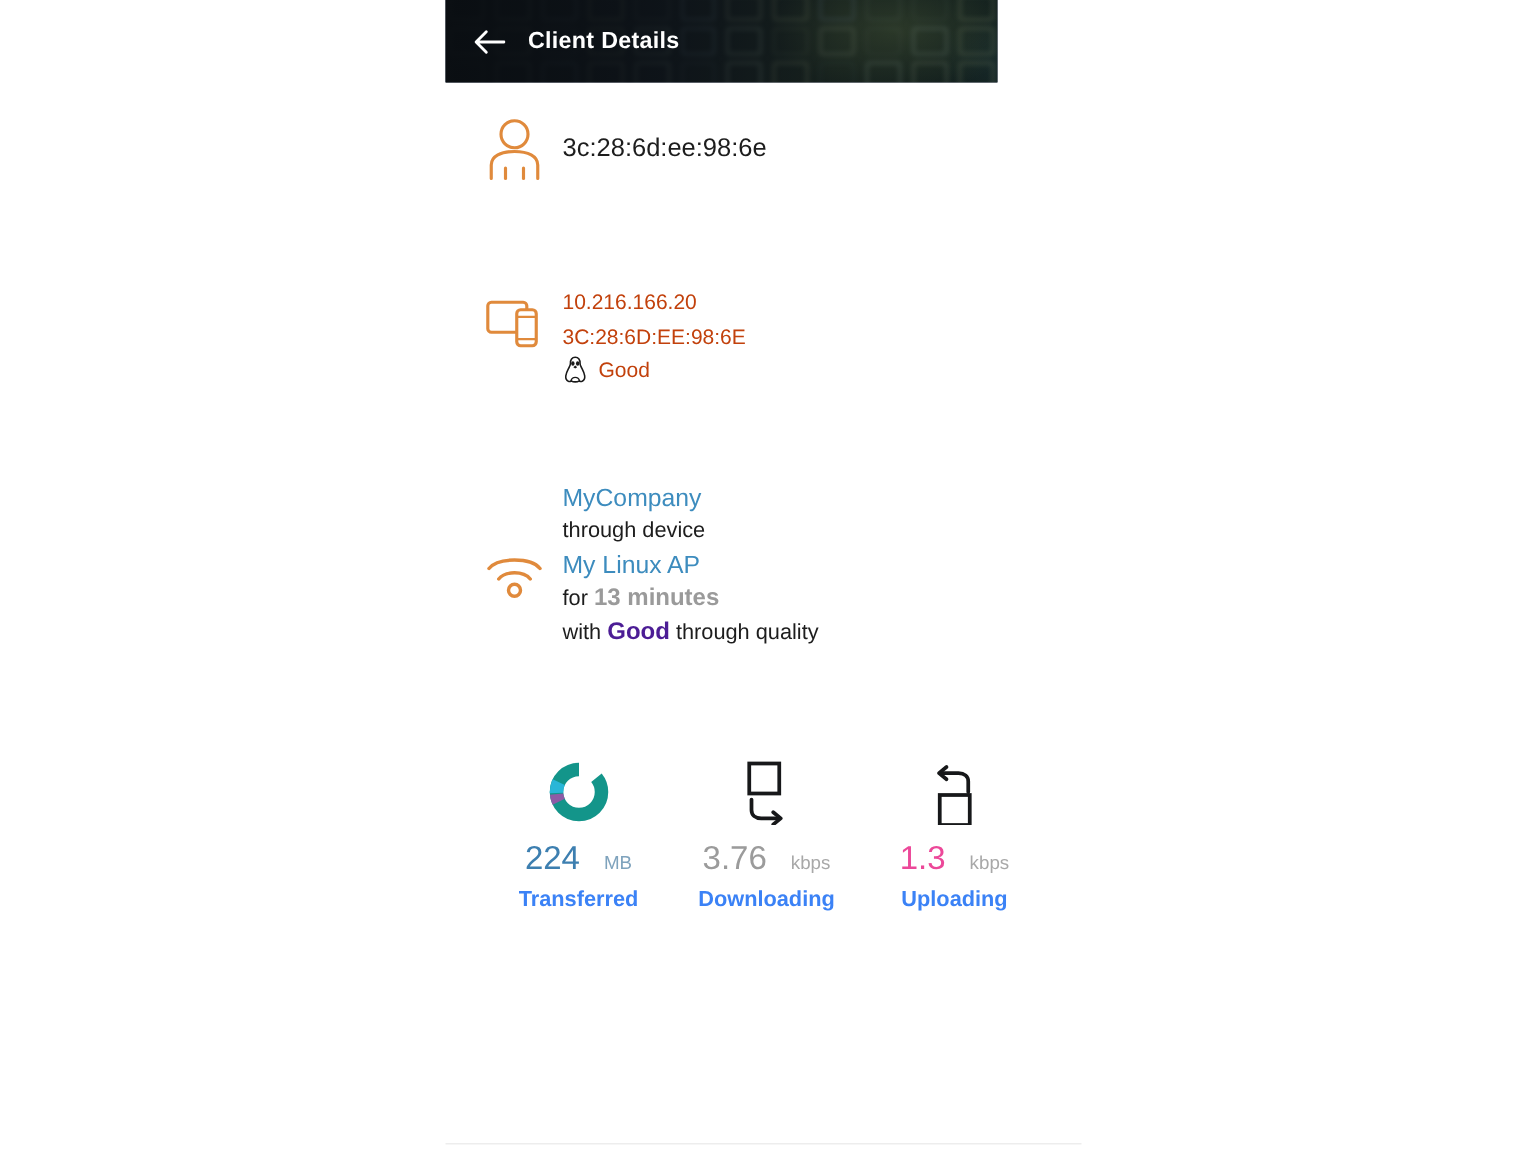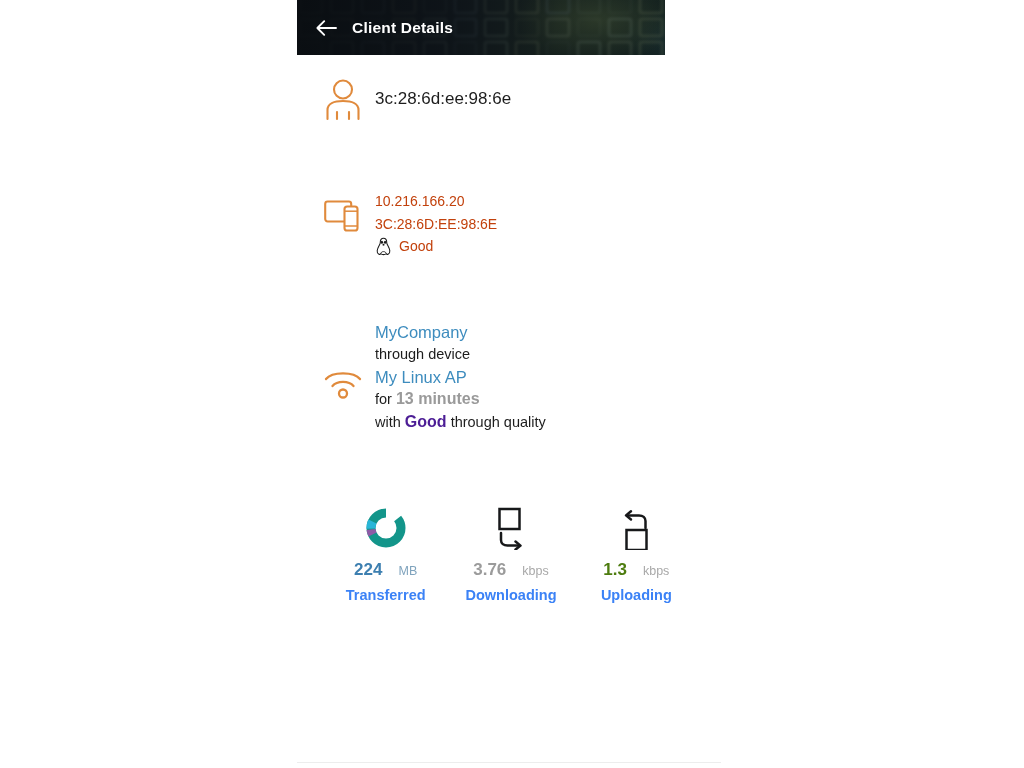--- a/index.html
+++ b/index.html
@@ -154,38 +154,38 @@
     display: flex;
     align-items: center;
     justify-content: center;
   }
   .stat-value {
     margin-top: 10px;
     white-space: nowrap;
     line-height: 1;
   }
   .stat-num {
-    font-size: 17px;
-    font-weight: bold;
+    font-size: 22px;
+    font-weight: normal;
   }
   .stat-unit {
     font-size: 12.5px;
     margin-left: 16px;
   }
   .stat-label {
     margin-top: 9px;
     font-size: 14.5px;
     font-weight: bold;
     color: #3b82f6;
   }
   #stat-transferred .stat-num  { color: #3d7fb0; }
   #stat-transferred .stat-unit { color: #7fa3bd; }
   #stat-downloading .stat-num  { color: #9b9b9b; }
   #stat-downloading .stat-unit { color: #a8a8a8; }
-  #stat-uploading .stat-num    { color: #4d7c0f; }
+  #stat-uploading .stat-num    { color: #ec4899; }
   #stat-uploading .stat-unit   { color: #a8a8a8; }
 
   .footer-rule {
     position: absolute;
     left: 0; bottom: 5px;
     width: 424px;
     height: 1px;
     background: #ededed;
   }
 </style>

